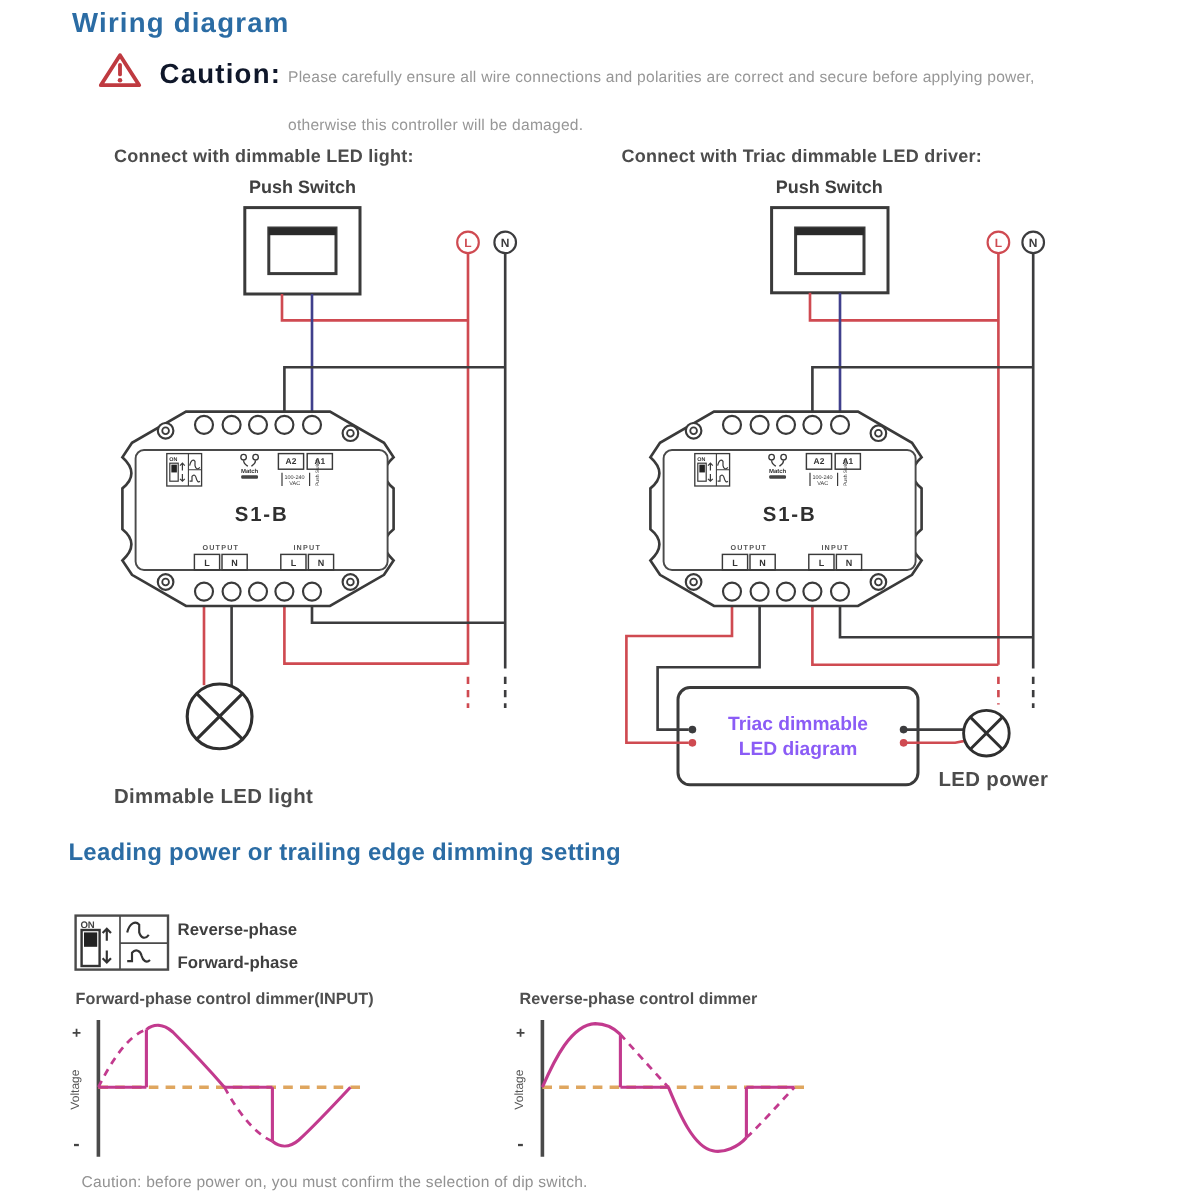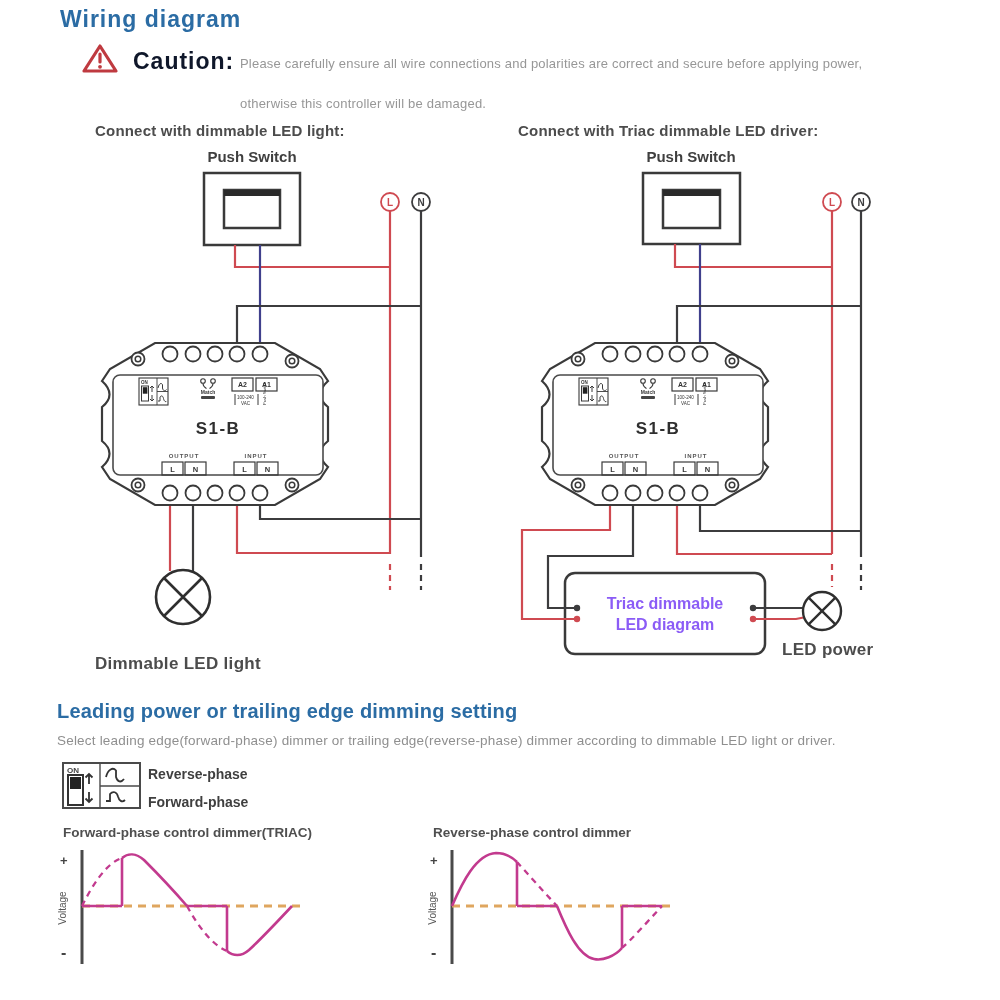--- a/index.html
+++ b/index.html
@@ -255,37 +255,36 @@
   </svg>
 
   <div class="abs load-label" style="left:95px;top:622px;margin-top:32px;">Dimmable LED light</div>
   <div class="abs driver-label" style="left:573px;top:593px;">
     <div>Triac dimmable</div>
     <div>LED diagram</div>
   </div>
   <div class="abs load-label" style="left:782px;top:640px;">LED power</div>
 
   <div class="abs section-head">Leading power or trailing edge dimming setting</div>
-  <div class="abs section-desc">Select leading edge(forward-phase) dimmer or trailing edge(reverse-phase) dimmer according to dimmable LED light or driver.</div>
 
   <svg class="abs z2" style="left:62px;top:762px;" width="80" height="48" viewBox="0 0 80 48">
     <rect x="1" y="1" width="77" height="45" fill="#fff" stroke="#4a4a4a" stroke-width="2"></rect>
     <path d="M38,1 V46 M38,24 H78" stroke="#4a4a4a" stroke-width="1.4"></path>
     <text x="5" y="11" font-size="8" font-weight="bold" fill="#444">ON</text>
     <rect x="6" y="13" width="15" height="30" fill="none" stroke="#333" stroke-width="2"></rect>
     <rect x="8" y="15" width="11" height="12" fill="#222"></rect>
     <path d="M27,22 V12 M23.5,15.5 L27,12 L30.5,15.5" stroke="#333" stroke-width="1.8" fill="none"></path>
     <path d="M27,30 V40 M23.5,36.5 L27,40 L30.5,36.5" stroke="#333" stroke-width="1.8" fill="none"></path>
     <path d="M44,15 C46,7 51,5 54,8.5 L54,15 C55.5,20 59,21 62,17" stroke="#333" stroke-width="1.8" fill="none"></path>
     <path d="M44,39 H48 L48,32 C51,28.5 55,30 56,34.5 C57,38.5 60,41 63,38" stroke="#333" stroke-width="1.8" fill="none"></path>
   </svg>
   <div class="abs phase-label" style="top:766px;text-align:right;">Reverse-phase</div>
   <div class="abs phase-label" style="top:794px;">Forward-phase</div>
 
-  <div class="abs chart-title" style="left:63px;top:825px;">Forward-phase control dimmer(TRIAC)</div>
+  <div class="abs chart-title" style="left:63px;top:825px;">Forward-phase control dimmer(INPUT)</div>
   <div class="abs chart-title" style="left:433px;top:825px;">Reverse-phase control dimmer</div>
 
   <svg class="abs z2" style="left:52px;top:846px;" width="260" height="125" viewBox="0 0 260 125">
     <line x1="30" y1="4" x2="30" y2="118" stroke="#4a4a4a" stroke-width="3"></line>
     <text x="8" y="19" font-size="13" font-weight="bold" fill="#444">+</text>
     <text x="14" y="62" font-size="10" fill="#555" transform="rotate(-90 14 62)" text-anchor="middle">Voltage</text>
     <text x="9" y="112" font-size="16" font-weight="bold" fill="#444">-</text>
     <path d="M30,60 H250" stroke="#dfa65f" stroke-width="3" stroke-dasharray="8,6" fill="none"></path>
     <g fill="none" stroke="#c23a8e">
       <path d="M30,60 C40,40 54,17 70,12" stroke-width="2.3" stroke-dasharray="6,5"></path>
@@ -306,14 +305,15 @@
     <g fill="none" stroke="#c23a8e">
       <path d="M95,16 C105,27 121,45 135,60" stroke-width="2.3" stroke-dasharray="6,5"></path>
       <path d="M200,102 C211,92 227,74 240,60" stroke-width="2.3" stroke-dasharray="6,5"></path>
       <path d="M30,60 C40,37 54,8 74,7 C82,7 89,10 95,16" stroke-width="2.6"></path>
       <path d="M95,16 V60 M95,60 H135" stroke-width="2.6"></path>
       <path d="M135,60 C144,82 156,110 172,113 C181,115 193,110 200,102" stroke-width="2.6"></path>
       <path d="M200,102 V60 M200,60 H240" stroke-width="2.6"></path>
     </g>
   </svg>
 
+  <div class="abs bottom-caution">Caution: before power on, you must confirm the selection of dip switch.</div>
 
 </div>
 
 </body></html>

